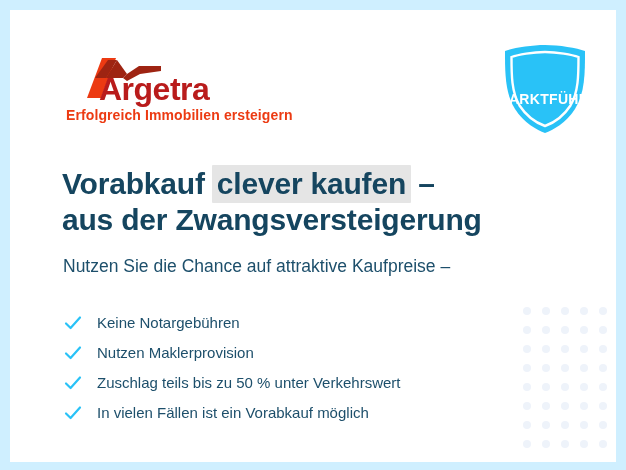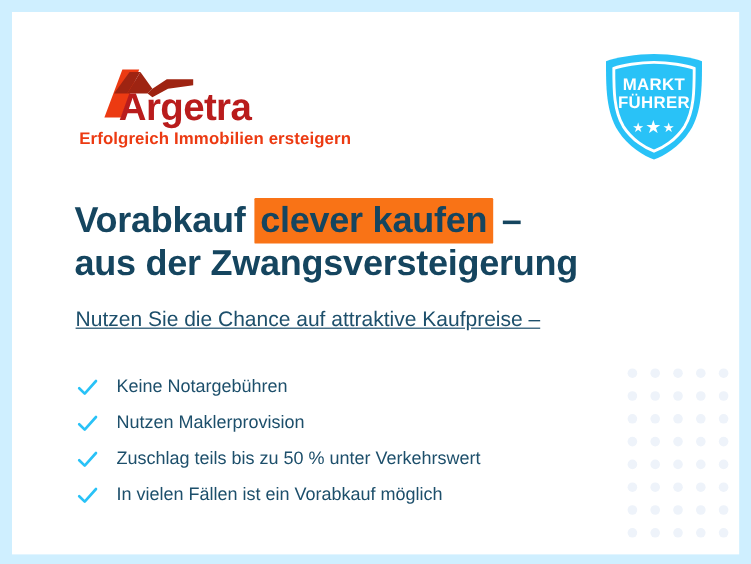--- a/index.html
+++ b/index.html
@@ -96,21 +96,21 @@
     height: 92px;
   }
   .badge svg { display: block; }
   .badge-text {
     position: absolute;
     left: 0;
     top: 0;
     width: 96px;
     height: 92px;
     display: flex;
-    flex-direction: column;
+    flex-direction: row;
     align-items: center;
     justify-content: flex-start;
     padding-top: 20px;
     box-sizing: border-box;
     pointer-events: none;
   }
   .badge-line {
     color: #ffffff;
     font-weight: bold;
     font-size: 14px;
@@ -132,37 +132,36 @@
     left: 52px;
     top: 136px;
     width: 470px;
     font-size: 30px;
     font-weight: bold;
     color: #15455f;
     line-height: 36px;
     letter-spacing: -0.2px;
   }
   .headline .hl {
-    background: #f97316;
+    background: #e5e5e5;
     padding: 2px 5px 3px 5px;
     margin: 0 -1px;
     border-radius: 1px;
   }
   .headline .ln2 { display: block; margin-top: 0; }
 
   
   .subhead {
     position: absolute;
     left: 53px;
     top: 224px;
     width: 470px;
     font-size: 17.5px;
     color: #1d4f6b;
     line-height: 28px;
-    text-decoration: underline;
   }
   .subhead span { display: block; }
 
   
   .bullets {
     position: absolute;
     left: 53px;
     top: 298px;
     width: 430px;
     margin: 0;

